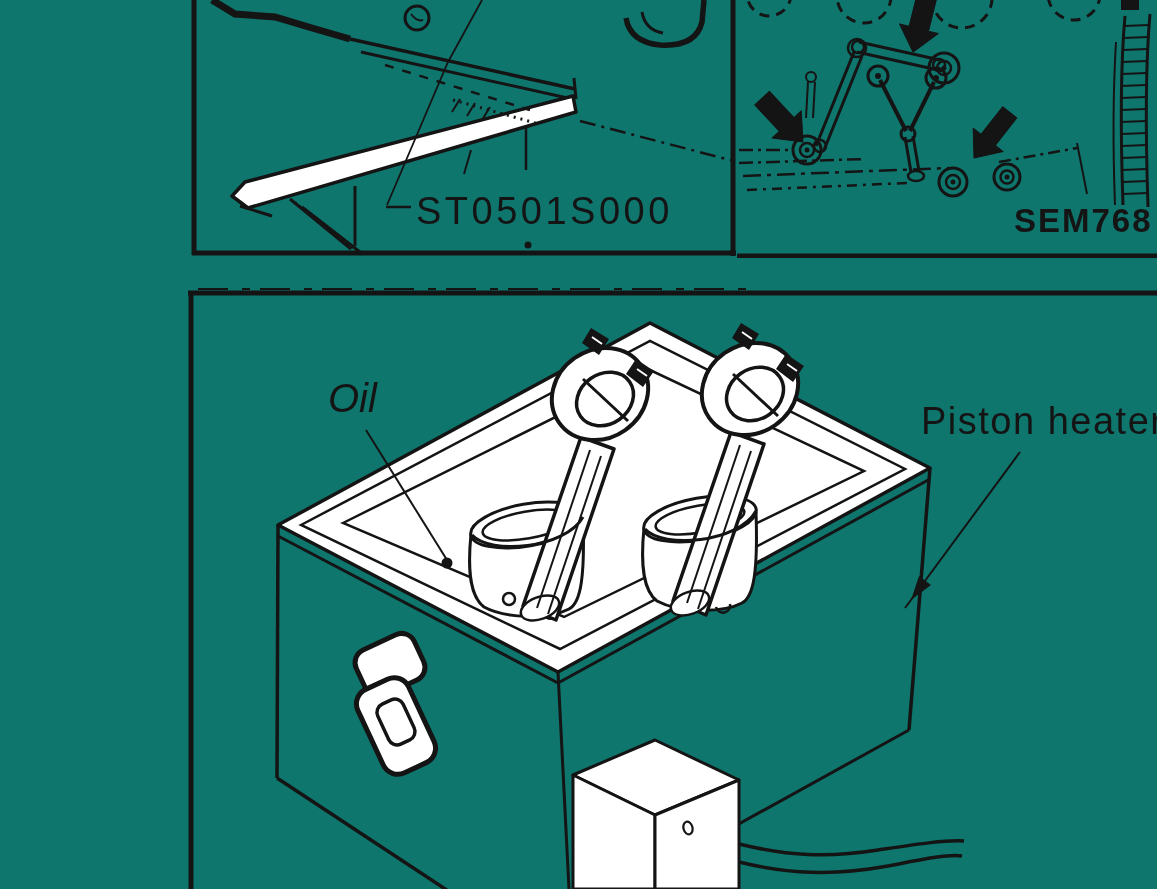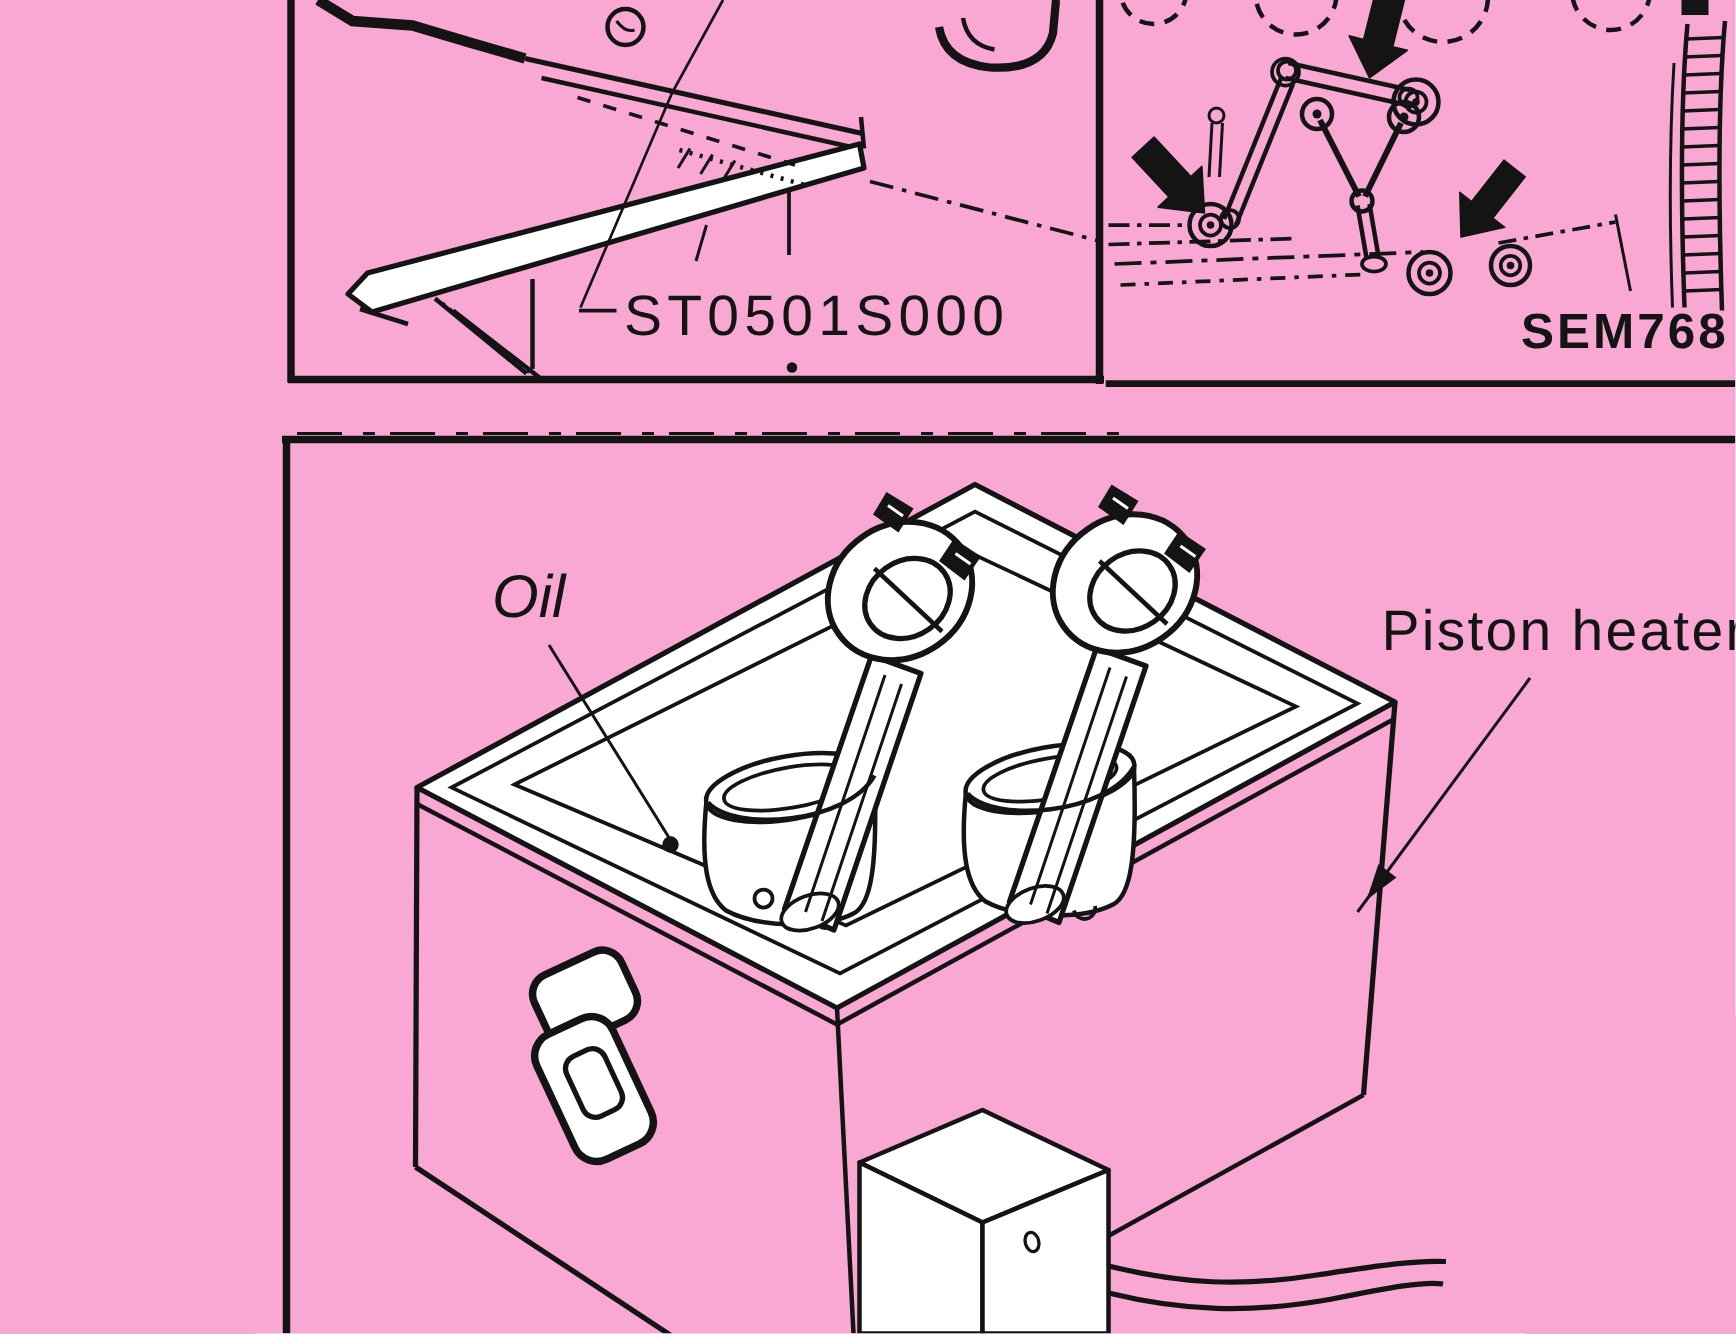--- a/index.html
+++ b/index.html
@@ -1,18 +1,18 @@
 <!DOCTYPE html>
 <html><head>
 <meta charset="utf-8">
 <style>
   html,body{margin:0;padding:0;background:#ffffff;}
   body{width:1157px;height:889px;overflow:hidden;position:relative;
        font-family:"Liberation Sans",sans-serif;color:#141414;}
-  .page{position:absolute;inset:0;background:#f9a8d4;}
+  .page{position:absolute;inset:0;background:#0f766e;}
   .panel{position:absolute;}
   .panel svg{position:absolute;left:0;top:0;display:block;}
   .fig-label{position:absolute;line-height:1;white-space:nowrap;color:#141414;}
   .lbl-tool{left:416px;top:192px;font-size:38px;letter-spacing:3.5px;}
   .lbl-code{left:1014px;top:204px;font-size:33px;font-weight:600;letter-spacing:2px;text-align:center;}
   .lbl-oil{left:328px;top:378px;font-size:40px;font-style:italic;}
   .lbl-heater{left:921px;top:402px;font-size:38px;letter-spacing:1.5px;}
   .stroke{fill:none;stroke:#141414;}
 </style>
 </head>

